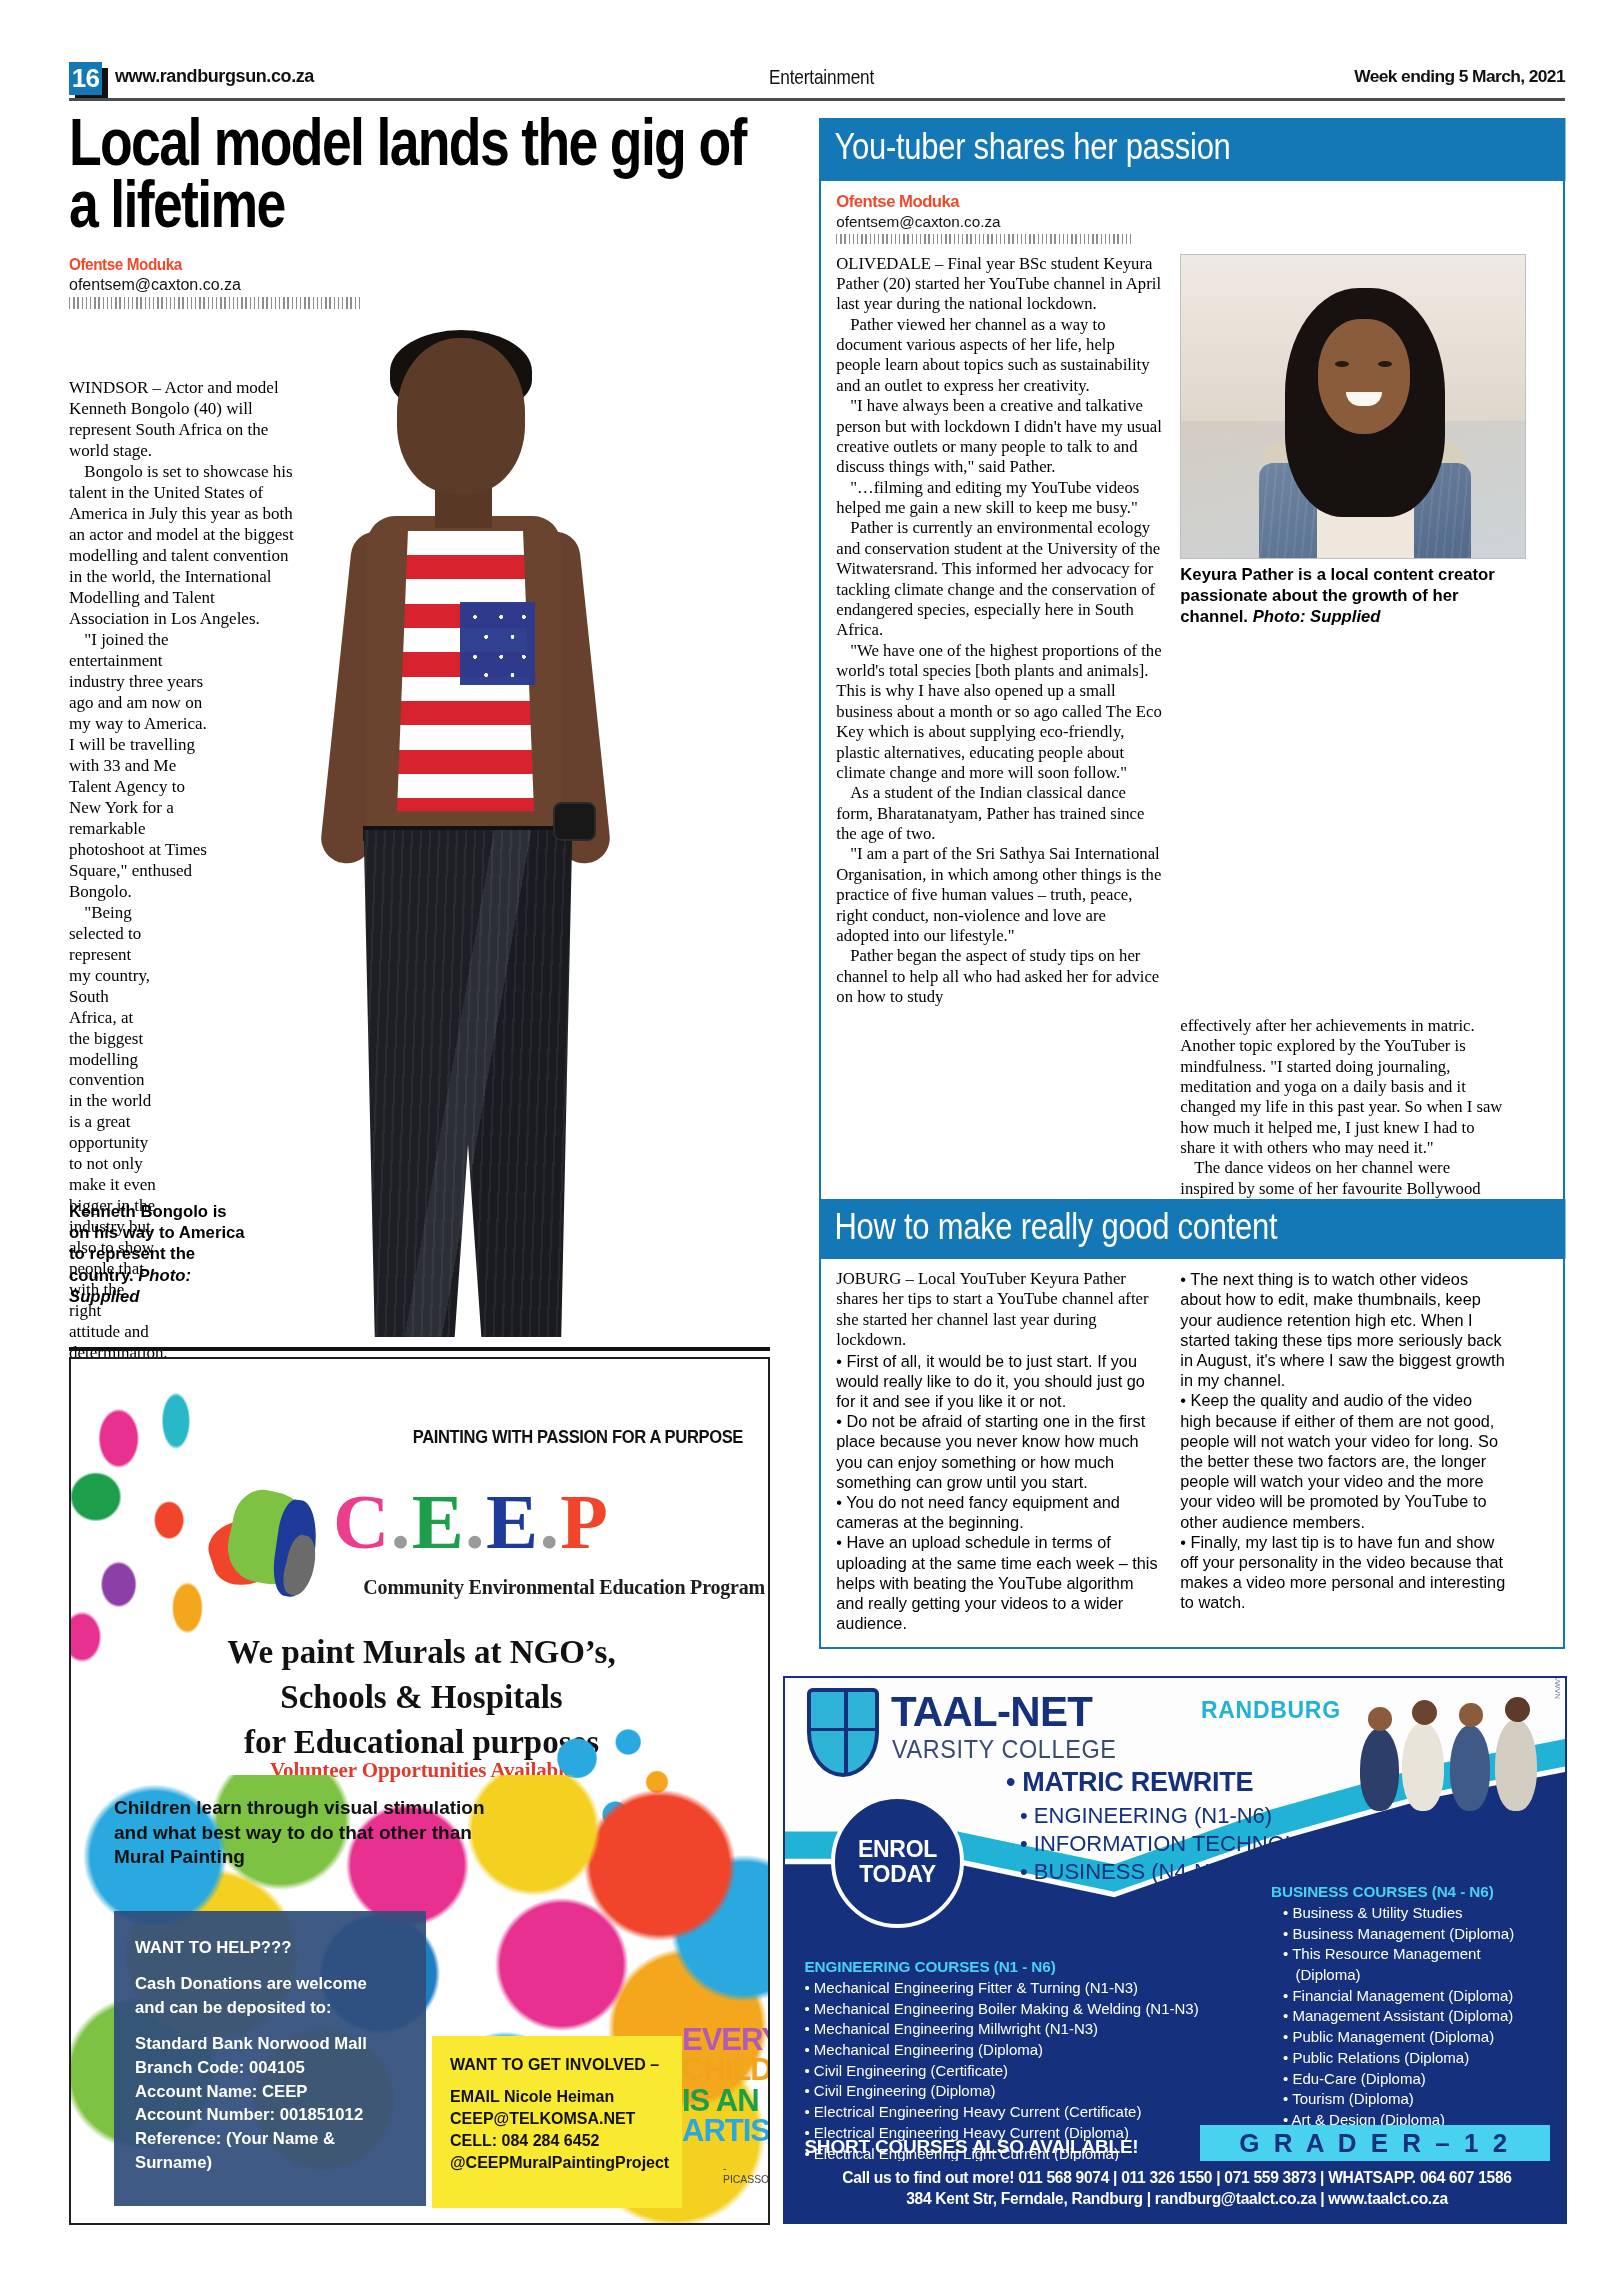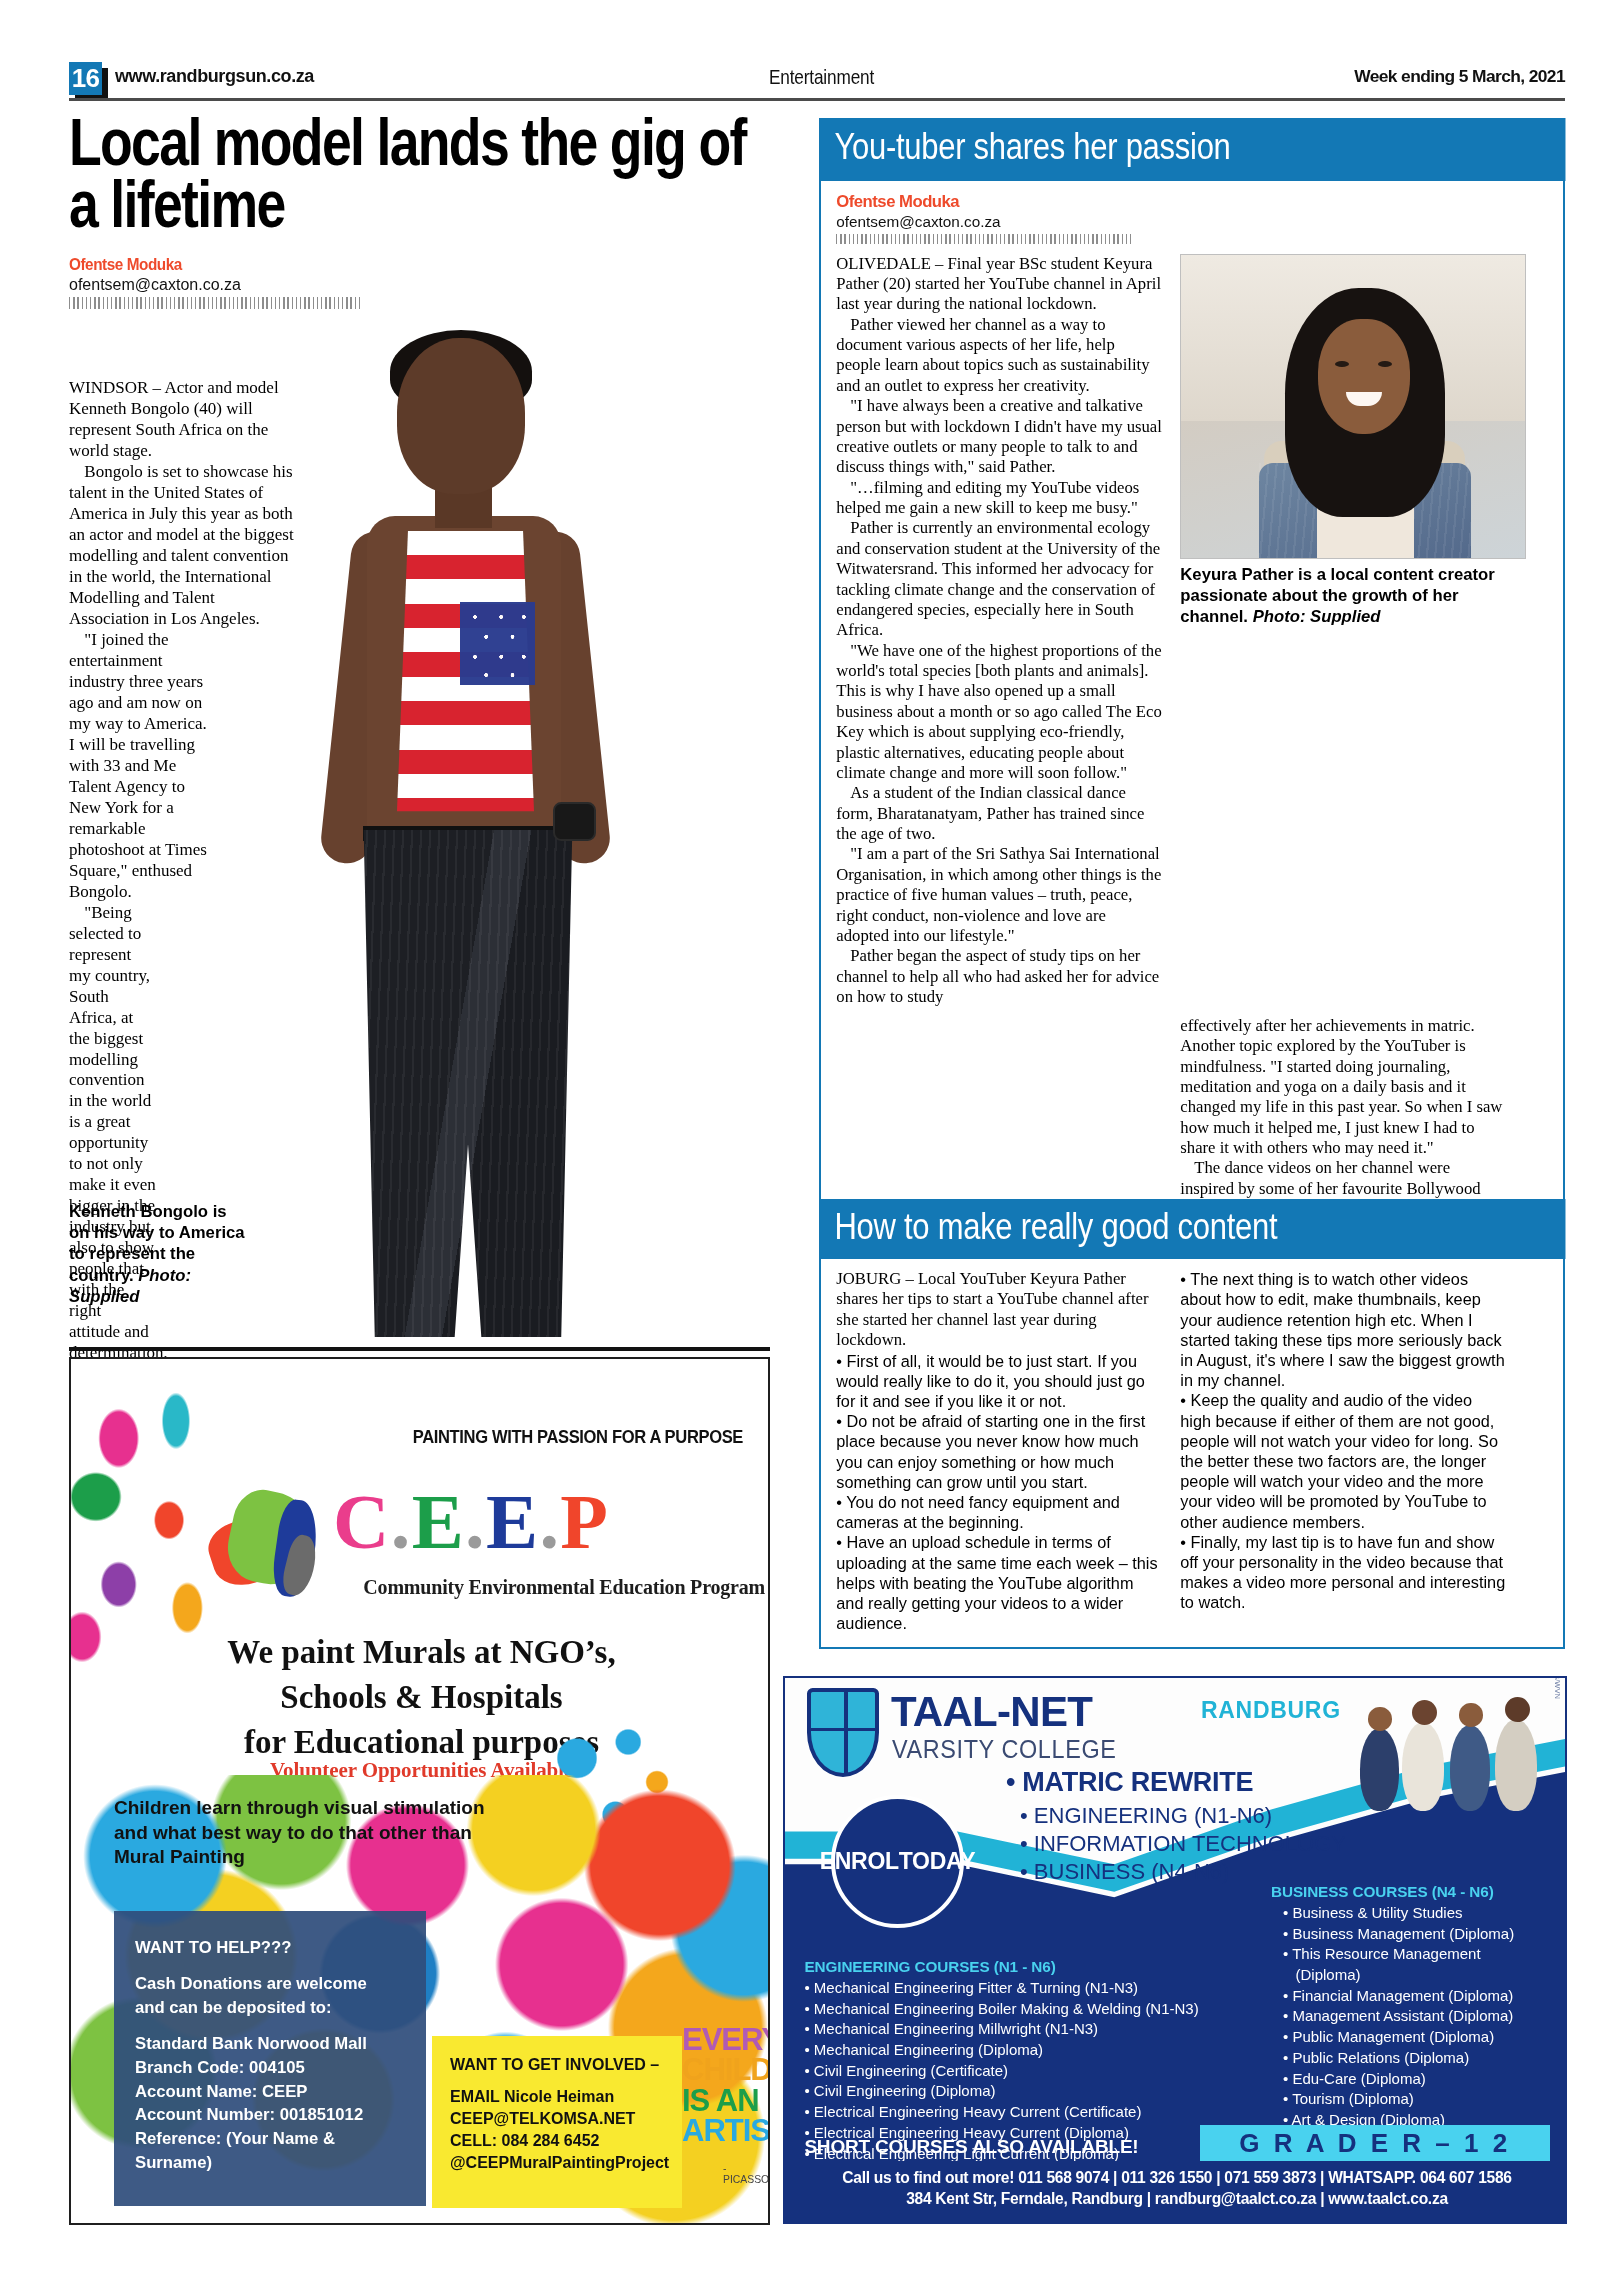--- a/index.html
+++ b/index.html
@@ -388,21 +388,21 @@
   .taal-branch {
     position:absolute; left: 416px; top: 19.4px;
     font-family:"Liberation Sans", sans-serif; font-weight: bold;
     font-size: 23px; color:#21b3d6; letter-spacing: 0.7px;
   }
   .taal-enrol {
     position:absolute; left: 46px; top: 117px; width: 133px; height: 133px;
     background:#15317e; border: 4.9px solid #fff; border-radius: 50%;
     color:#fff; font-family:"Liberation Sans", sans-serif; font-weight: bold;
     font-size: 23px; line-height: 1.06; text-align:center;
-    display:flex; flex-direction:row; justify-content:center; align-items:center;
+    display:flex; flex-direction:column; justify-content:center; align-items:center;
     letter-spacing: -0.3px;
   }
   .taal-matric {
     position:absolute; left: 221px; top: 89px;
     font-family:"Liberation Sans", sans-serif; font-weight: bold;
     font-size: 27px; color:#15317e; letter-spacing: -0.3px;
   }
   .taal-prog {
     position:absolute; left: 235px; top: 124px;
     font-family:"Liberation Sans", sans-serif;

